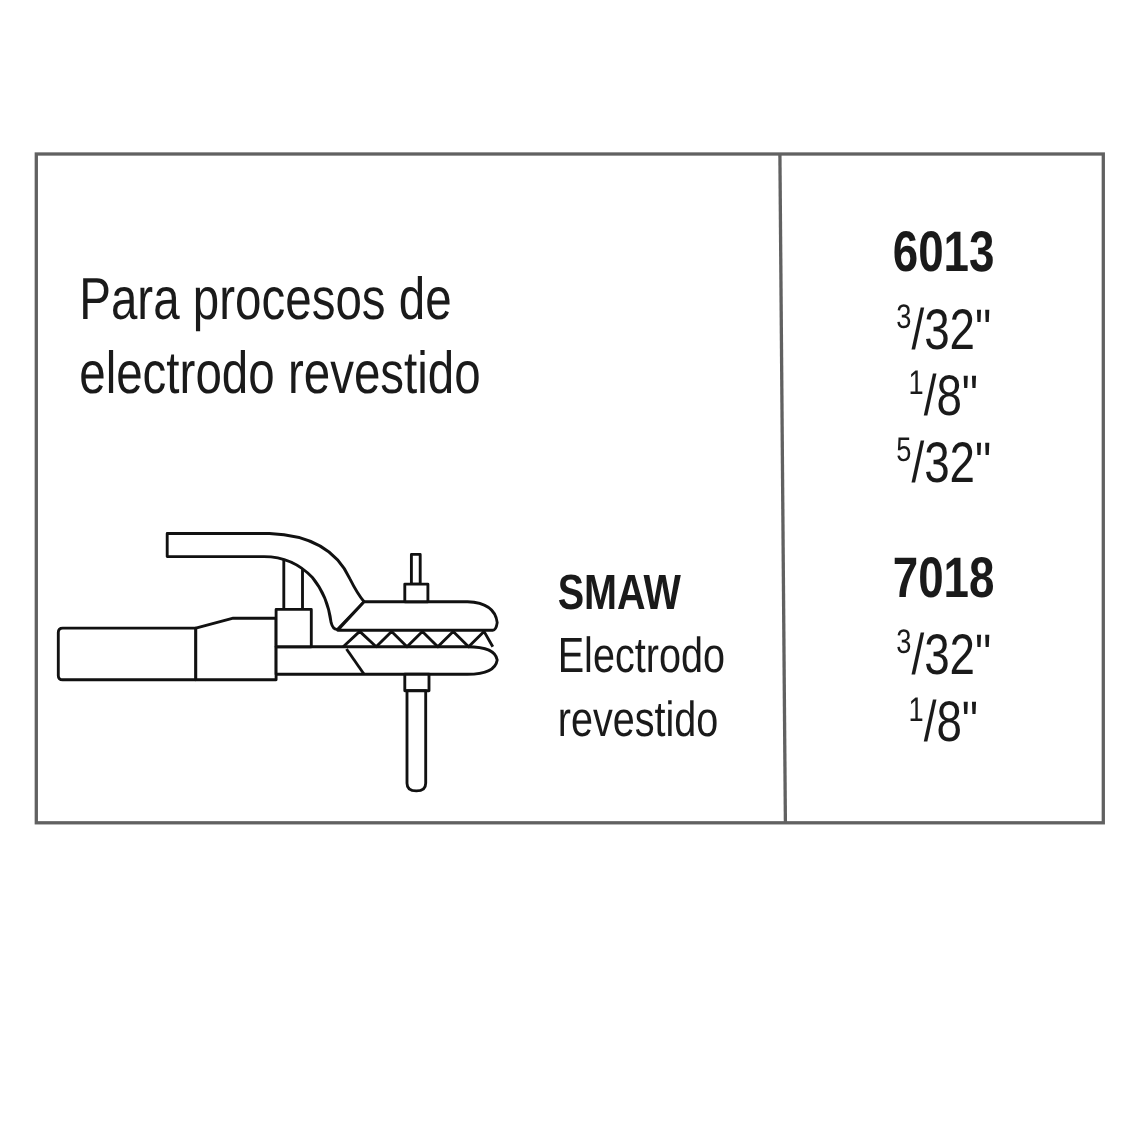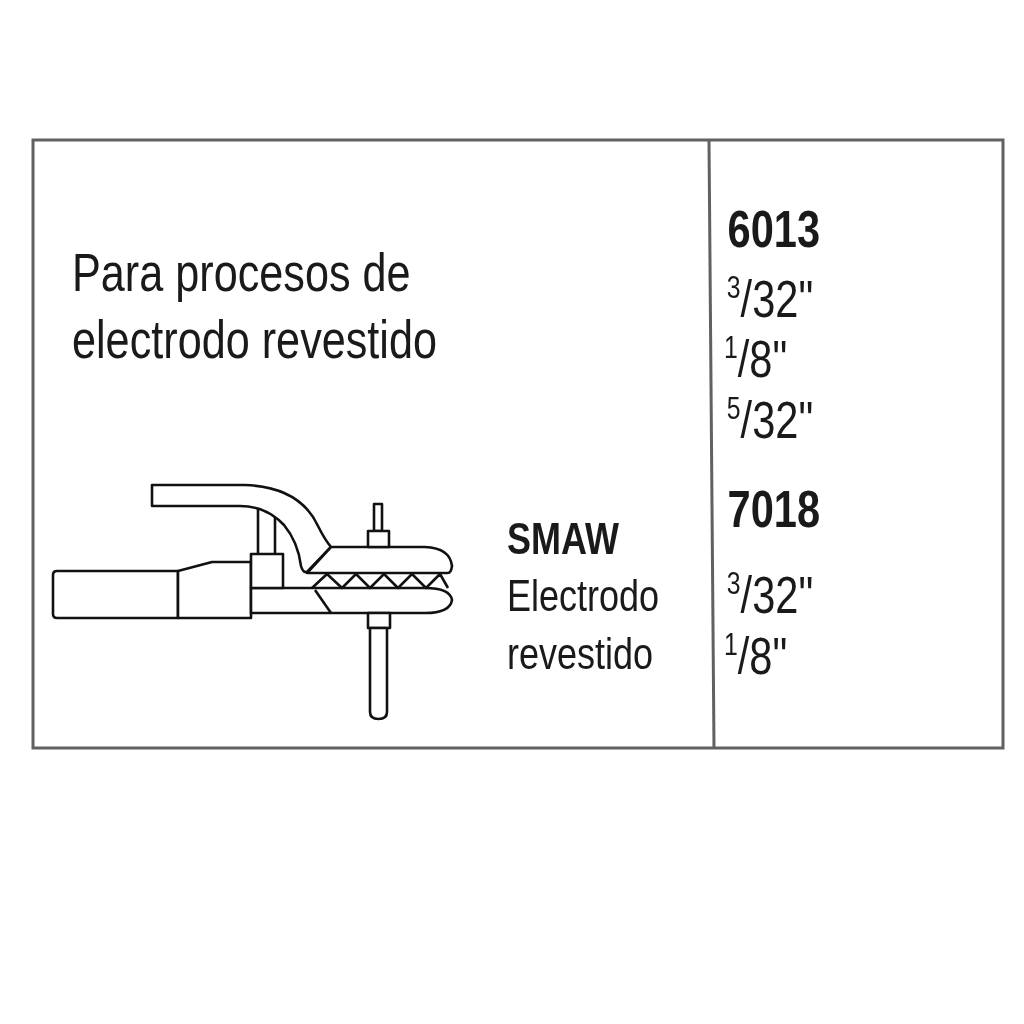--- a/index.html
+++ b/index.html
@@ -4,21 +4,21 @@
 <style>
   html, body { margin: 0; padding: 0; background: #ffffff; }
   body { width: 1024px; height: 1024px; position: relative; overflow: hidden;
          font-family: "Liberation Sans", "DejaVu Sans", sans-serif; color: #1a1a1a; }
   .frame { position: absolute; left: 0; top: 0; width: 1024px; height: 1024px; }
   .txt { position: absolute; white-space: nowrap; transform-origin: 0 0; line-height: 1; }
   .title { font-size: 54px; font-weight: 400; transform: scaleX(0.80); }
   .smaw-title { font-size: 45px; font-weight: 700; transform: scaleX(0.80); }
   .smaw-sub { font-size: 45px; font-weight: 400; transform: scaleX(0.80); }
   .spec-col { position: absolute; left: 716px; width: 284px; }
-  .spec { position: absolute; left: 0; width: 284px; text-align: left; line-height: 1; }
+  .spec { position: absolute; left: 0; width: 284px; text-align: center; line-height: 1; }
   .spec-inner { display: inline-block; transform: scaleX(0.80); white-space: nowrap; }
   .code { font-size: 52px; font-weight: 700; }
   .size { font-size: 52px; font-weight: 400; }
   .num { font-size: 31px; vertical-align: 19px; }
 </style>
 </head>
 <body>
 
 <svg class="frame" width="1024" height="1024" viewBox="0 0 1024 1024">
 
@@ -70,21 +70,21 @@
   <div class="spec" style="top:272px;">
     <span class="spec-inner size"><span class="num">3</span><span>/32"</span></span>
   </div>
   <div class="spec" style="top:332px;">
     <span class="spec-inner size"><span class="num">1</span><span>/8"</span></span>
   </div>
   <div class="spec" style="top:393px;">
     <span class="spec-inner size"><span class="num">5</span><span>/32"</span></span>
   </div>
 
-  <div class="spec" style="top:483px;">
+  <div class="spec" style="top:500px;">
     <span class="spec-inner code">7018</span>
   </div>
   <div class="spec" style="top:568px;">
     <span class="spec-inner size"><span class="num">3</span><span>/32"</span></span>
   </div>
   <div class="spec" style="top:629px;">
     <span class="spec-inner size"><span class="num">1</span><span>/8"</span></span>
   </div>
 </div>
 

